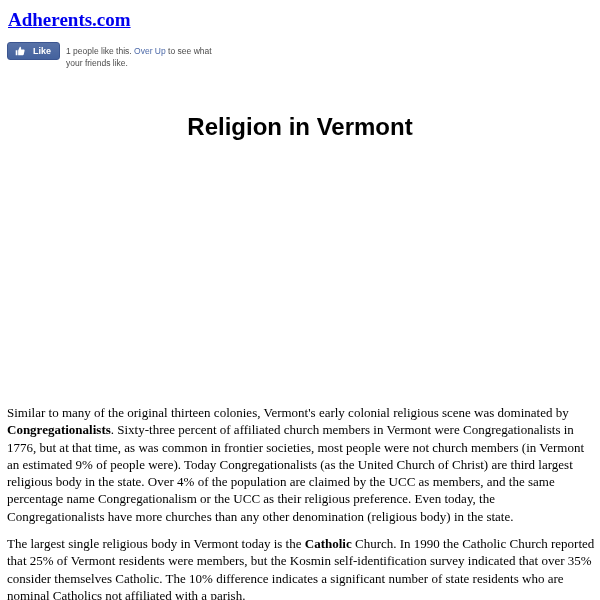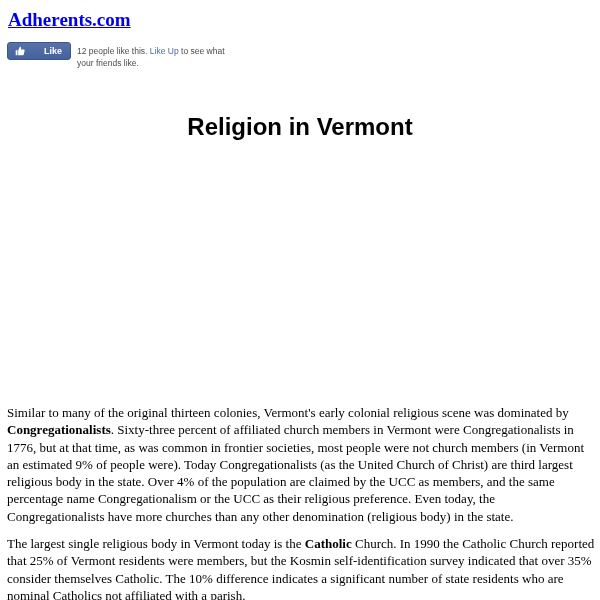--- a/index.html
+++ b/index.html
@@ -34,21 +34,21 @@
   .fb-widget {
     margin-top: 12px;
     display: flex;
     align-items: flex-start;
     gap: 6px;
     font-family: "Liberation Sans", sans-serif;
   }
   .fb-like-btn {
     display: inline-flex;
     align-items: center;
-    gap: 19px;
+    gap: 8px;
     height: 16px;
     padding: 0 8px 0 7px;
     border: 1px solid #3b5590;
     border-radius: 3px;
     background: linear-gradient(#5872a7, #44629e);
     color: #ffffff;
     font-size: 9px;
     font-weight: bold;
     line-height: 16px;
     cursor: pointer;
@@ -97,21 +97,21 @@
 
   <div class="fb-widget">
     <span class="fb-like-btn">
       <span>
         <svg width="10" height="10" viewBox="0 0 14 14" aria-hidden="true">
           <path fill="#ffffff" d="M1 6h2.4v7H1zM4.4 13V6.2L6.8 1c.9 0 1.7.8 1.7 1.7V5h3.5c.9 0 1.6.8 1.4 1.7l-1.1 4.9c-.2.8-.9 1.4-1.7 1.4H4.4z"></path>
         </svg>
       </span>
       <span>Like</span>
     </span>
-    <span class="fb-text"><span>12 people like this.</span> <a class="fb-signup">Like Up</a> <span>to see what your friends like.</span></span>
+    <span class="fb-text"><span>1 people like this.</span> <a class="fb-signup">Over Up</a> <span>to see what your friends like.</span></span>
   </div>
 
   <h1 class="page-title">Religion in Vermont</h1>
 
   <div class="empty-region"></div>
 
   <div class="article">
     <p><span>Similar to many of the original thirteen colonies, Vermont's early colonial religious scene was dominated by </span><b>Congregationalists</b><span>. Sixty-three percent of affiliated church members in Vermont were Congregationalists in 1776, but at that time, as was common in frontier societies, most people were not church members (in Vermont an estimated 9% of people were). Today Congregationalists (as the United Church of Christ) are third largest religious body in the state. Over 4% of the population are claimed by the UCC as members, and the same percentage name Congregationalism or the UCC as their religious preference. Even today, the Congregationalists have more churches than any other denomination (religious body) in the state.</span></p>
     <p><span>The largest single religious body in Vermont today is the </span><b>Catholic</b><span> Church. In 1990 the Catholic Church reported that 25% of Vermont residents were members, but the Kosmin self-identification survey indicated that over 35% consider themselves Catholic. The 10% difference indicates a significant number of state residents who are nominal Catholics not affiliated with a parish.</span></p>
   </div>

